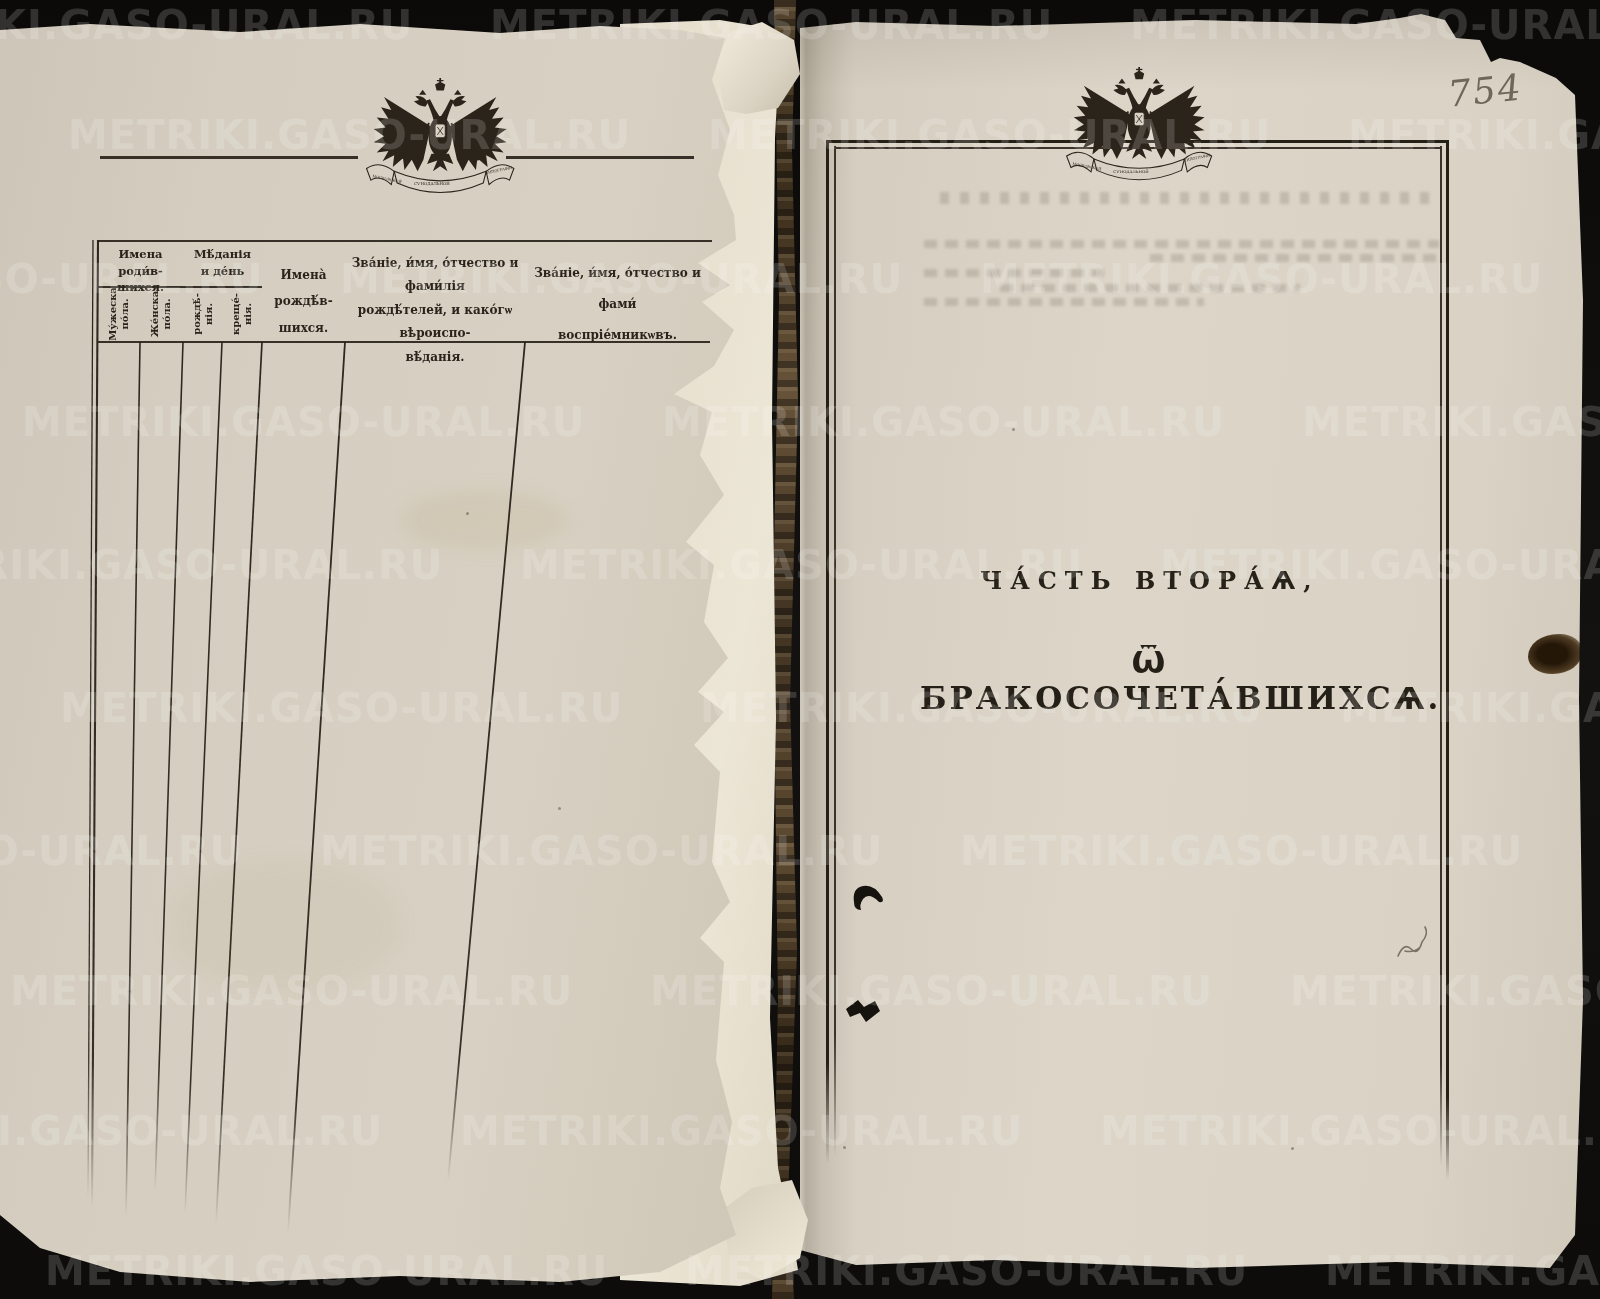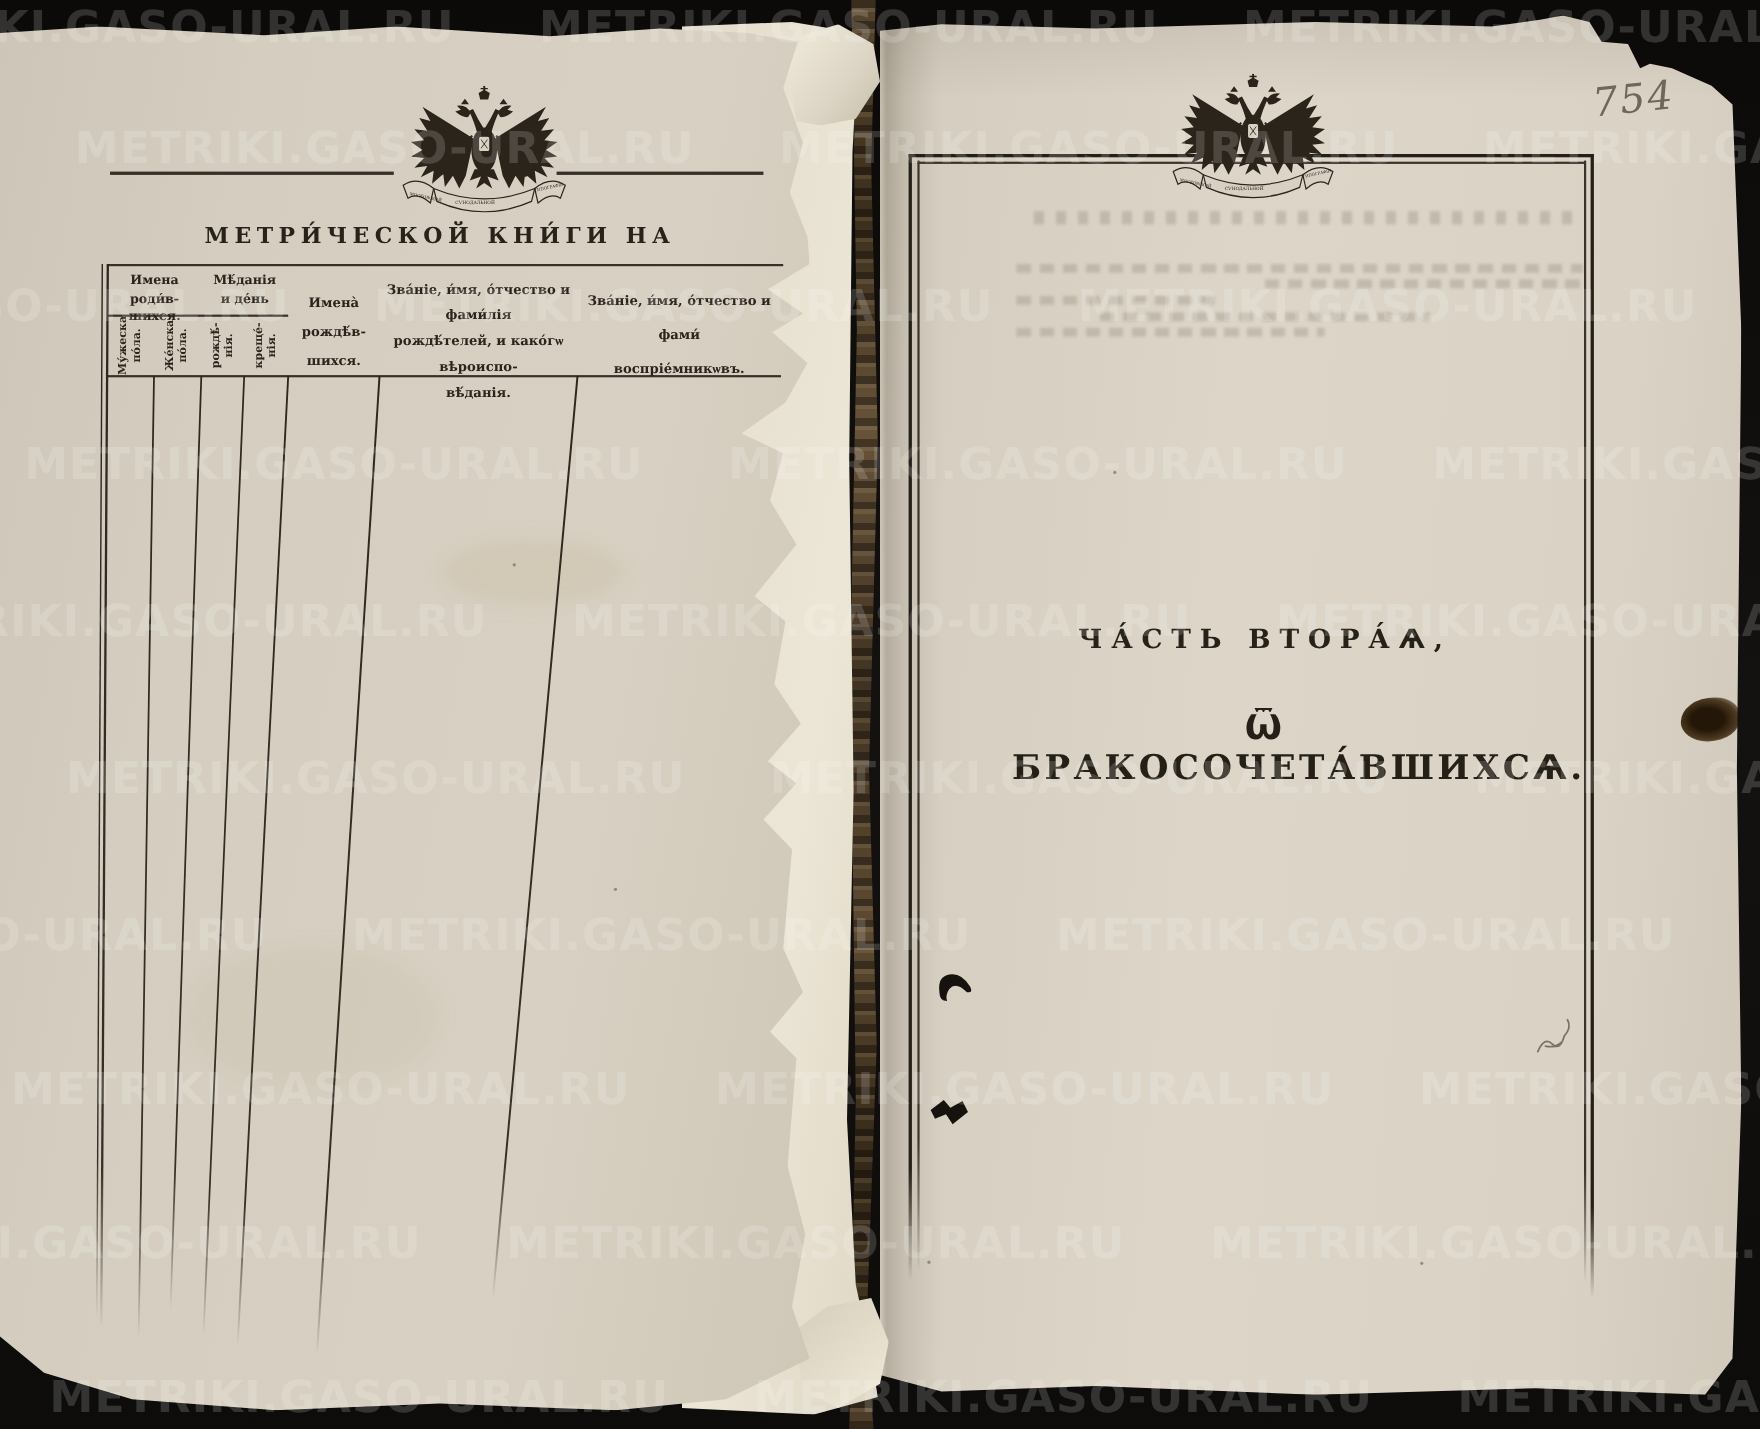--- a/index.html
+++ b/index.html
@@ -184,21 +184,20 @@
     <div class="stain" style="left:400px;top:490px;width:170px;height:60px;background:rgba(150,120,70,.09);"></div>
     <div class="stain" style="left:170px;top:860px;width:230px;height:130px;background:rgba(140,115,70,.06);"></div>
 
     <div class="hline" style="left:100px;top:156px;width:258px;height:2.5px;"></div>
     <div class="hline" style="left:506px;top:156px;width:188px;height:2.5px;"></div>
 
     <svg class="eagle" style="left:348px;top:78px;" width="180" height="124" viewBox="0 0 220 170">
         <use href="#eagle"></use>
       </svg>
 
-    <div class="lp-title">МЕТРИ́ЧЕСКОЙ КНИ́ГИ НА</div>
 
     <div class="hline" style="left:98px;top:240px;width:614px;height:2px;"></div>
     <div class="hline" style="left:98px;top:286px;width:164px;height:1.6px;"></div>
     <div class="hline" style="left:98px;top:341px;width:612px;height:2px;"></div>
 
     <div class="hdr-cell" style="left:98px;top:246px;width:85px;height:40px;line-height:1.45;">Имена роди́в-
 шихся.</div>
     <div class="hdr-cell" style="left:183px;top:246px;width:79px;height:40px;line-height:1.45;">Мѣ́данія
 и де́нь</div>
 

